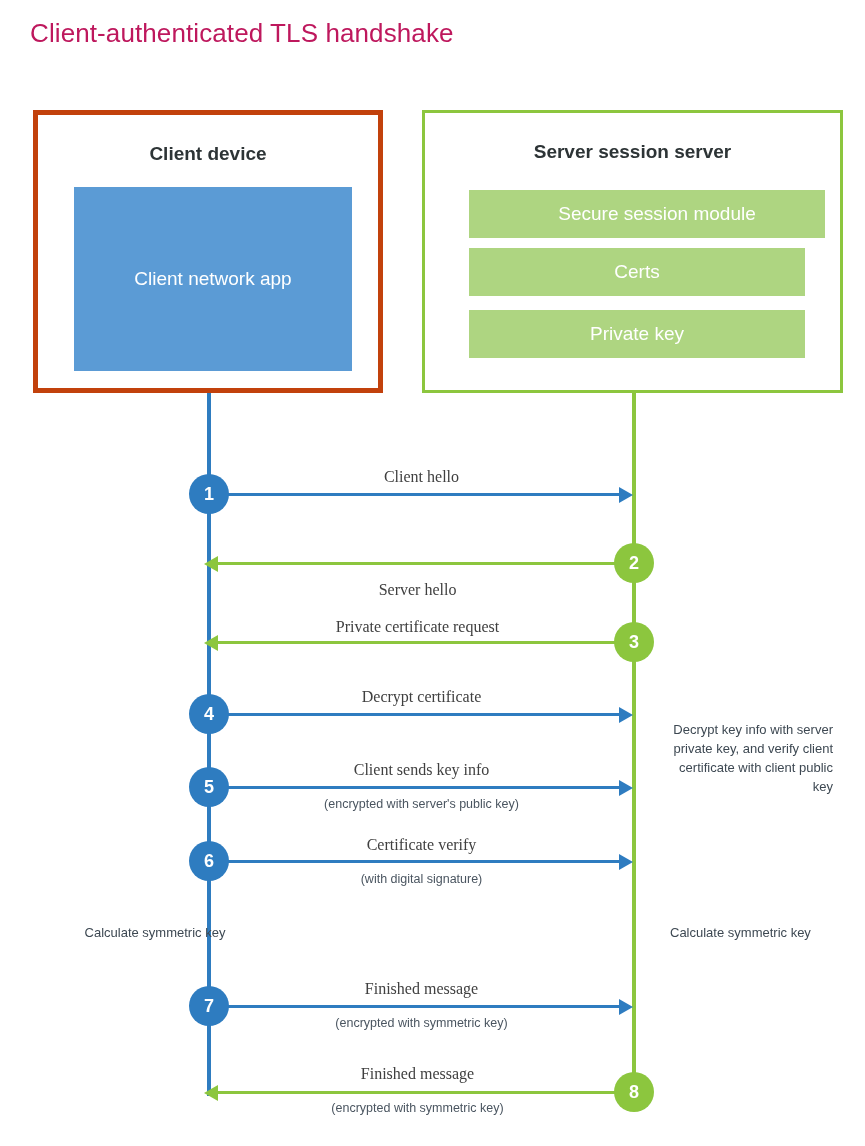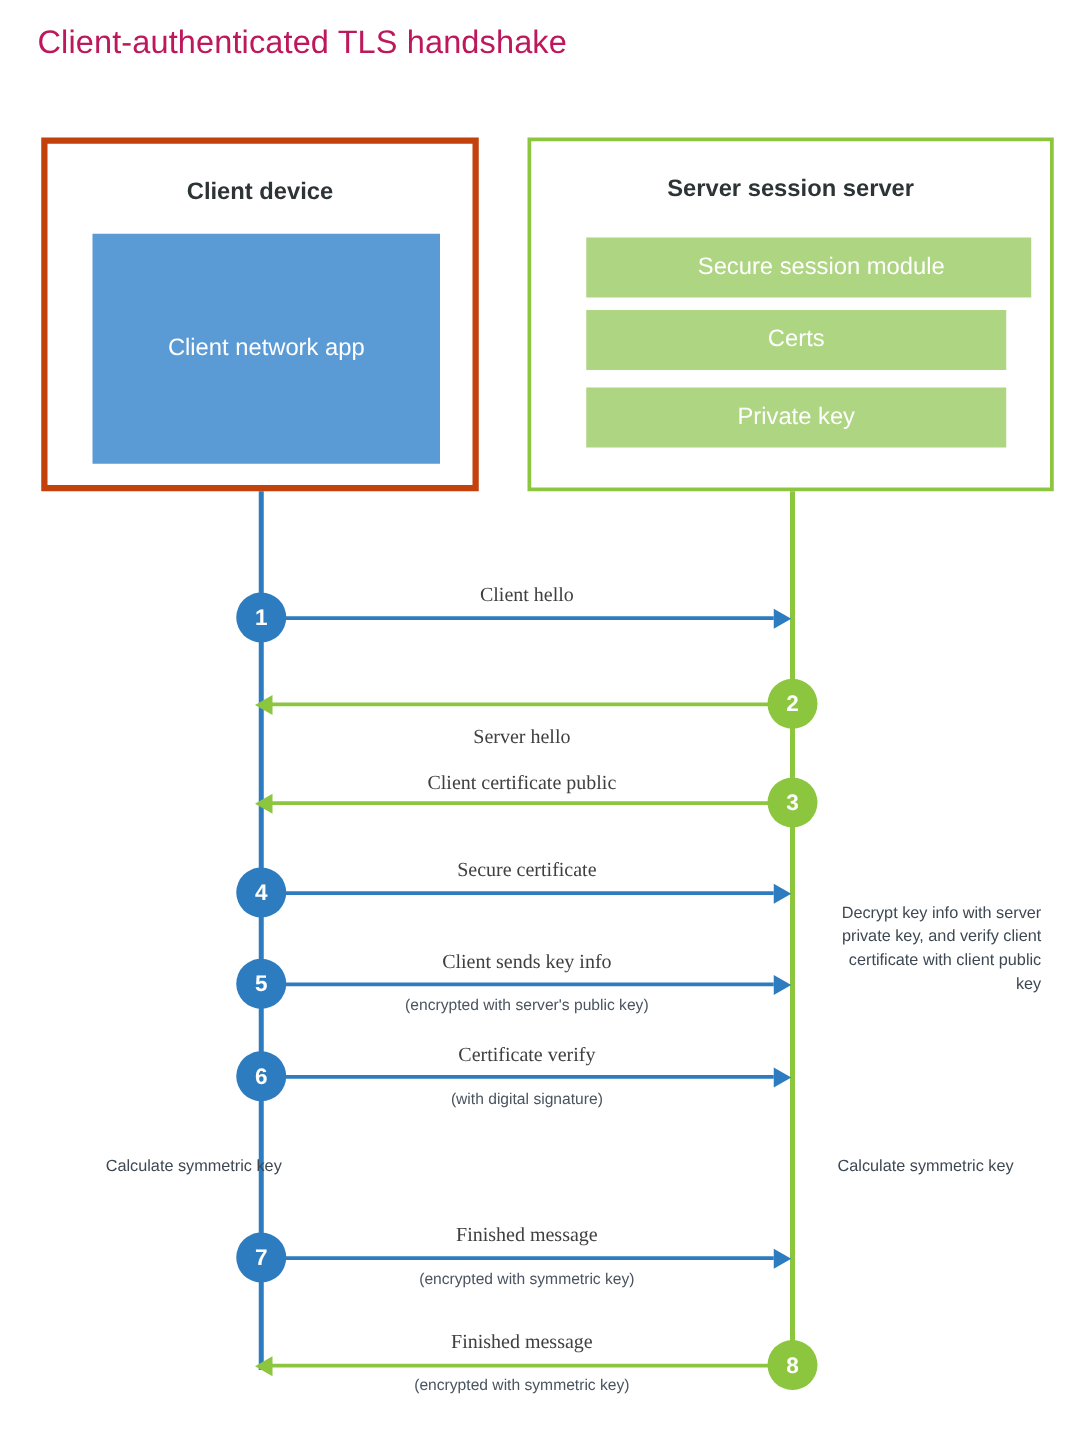--- a/index.html
+++ b/index.html
@@ -108,26 +108,26 @@
   <div class="msg-label" style="left:209px;top:468px;width:425px;">Client hello</div>
 
   <div class="arrow-line to-client" style="left:215px;top:562px;width:404px;"></div>
   <div class="arrow-head left" style="left:204px;top:556px;"></div>
   <div class="step-circle green" style="left:614px;top:543px;">2</div>
   <div class="msg-label" style="left:205px;top:537px;width:425px;margin-top:44px;">Server hello</div>
 
   <div class="arrow-line to-client" style="left:215px;top:641px;width:404px;"></div>
   <div class="arrow-head left" style="left:204px;top:635px;"></div>
   <div class="step-circle green" style="left:614px;top:622px;">3</div>
-  <div class="msg-label" style="left:205px;top:618px;width:425px;">Client certificate public</div>
+  <div class="msg-label" style="left:205px;top:618px;width:425px;">Private certificate request</div>
 
   <div class="arrow-line to-server" style="left:209px;top:713px;width:410px;"></div>
   <div class="arrow-head right" style="left:619px;top:707px;"></div>
   <div class="step-circle blue" style="left:189px;top:694px;">4</div>
-  <div class="msg-label" style="left:209px;top:688px;width:425px;">Secure certificate</div>
+  <div class="msg-label" style="left:209px;top:688px;width:425px;">Decrypt certificate</div>
 
   <div class="arrow-line to-server" style="left:209px;top:786px;width:410px;"></div>
   <div class="arrow-head right" style="left:619px;top:780px;"></div>
   <div class="step-circle blue" style="left:189px;top:767px;">5</div>
   <div class="msg-label" style="left:209px;top:761px;width:425px;">Client sends key info</div>
   <div class="msg-sub" style="left:209px;top:797px;width:425px;">(encrypted with server's public key)</div>
 
   <div class="arrow-line to-server" style="left:209px;top:860px;width:410px;"></div>
   <div class="arrow-head right" style="left:619px;top:854px;"></div>
   <div class="step-circle blue" style="left:189px;top:841px;">6</div>

